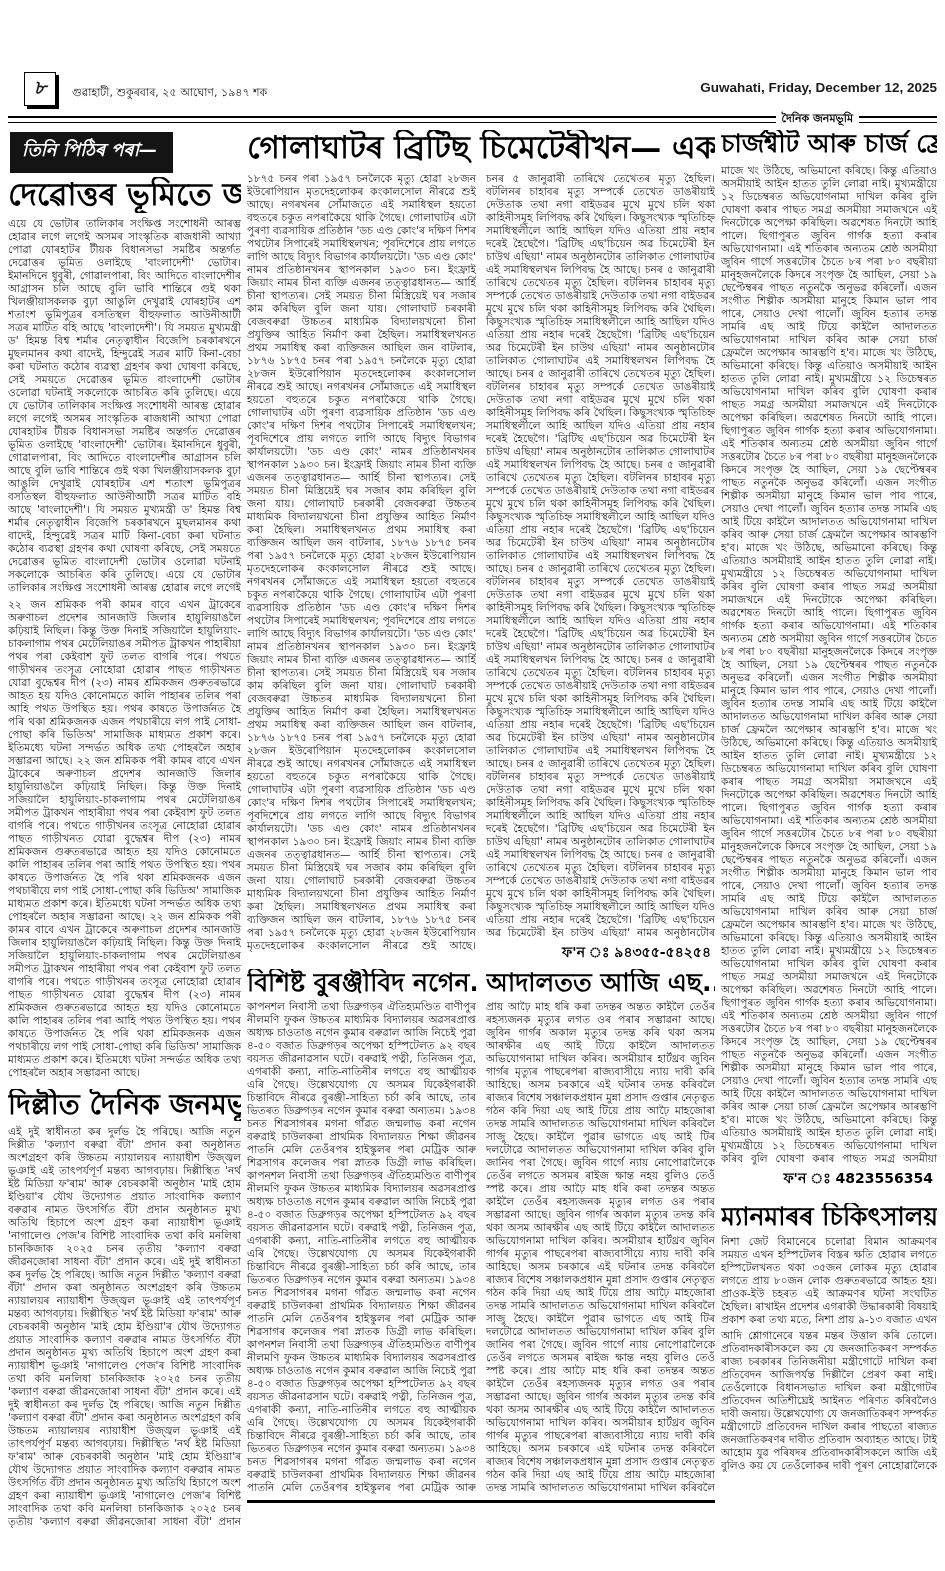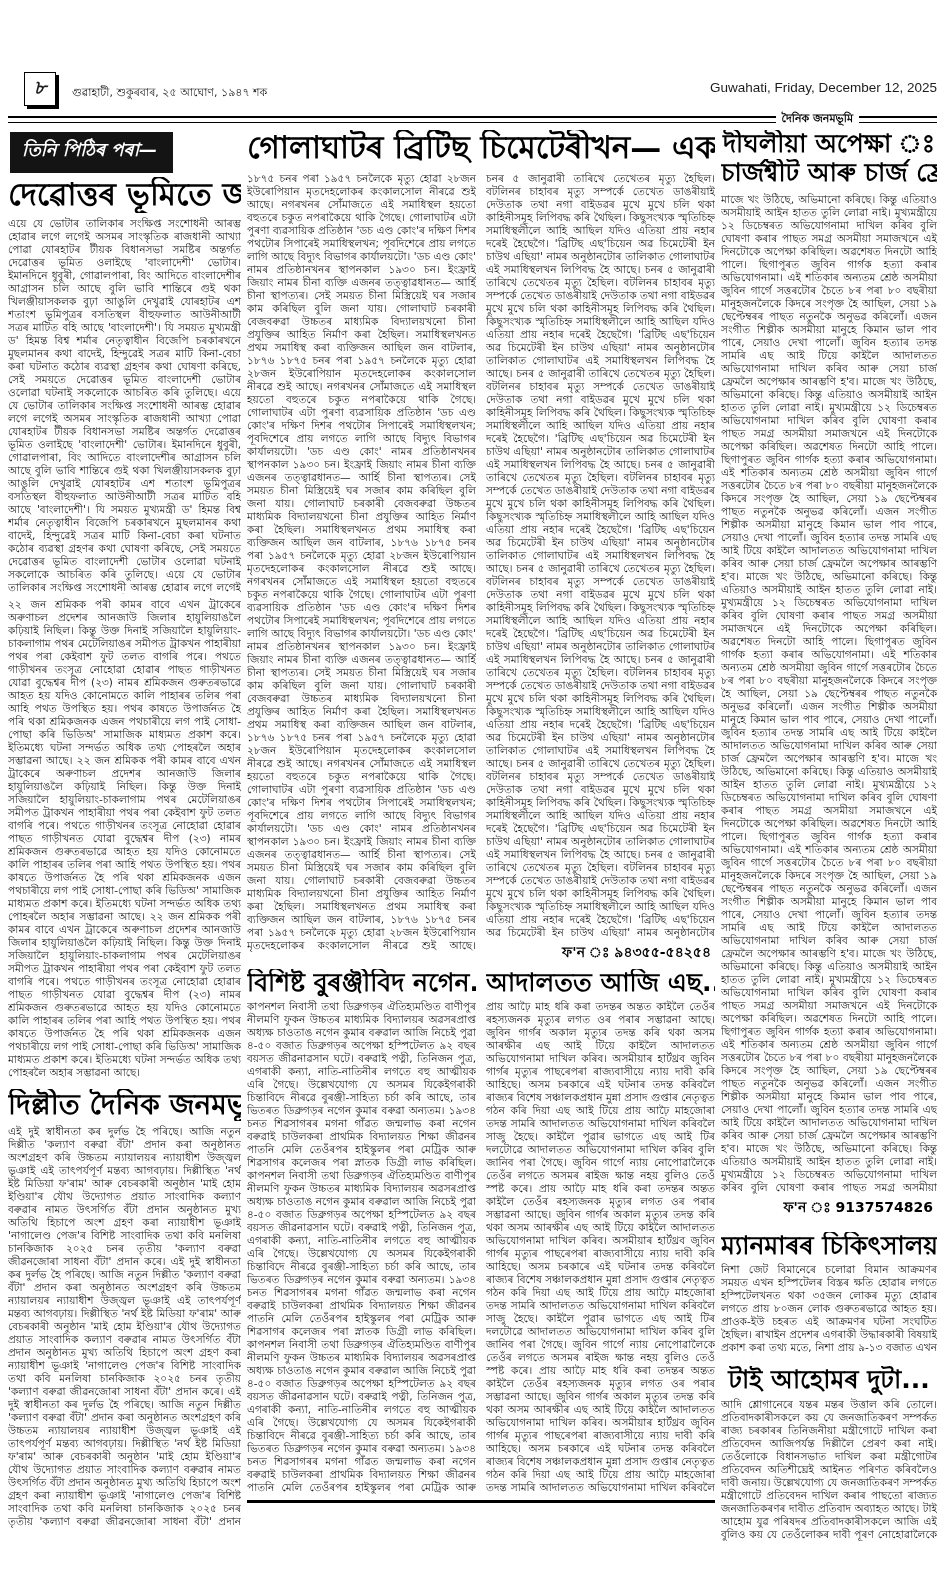--- a/index.html
+++ b/index.html
@@ -2,21 +2,21 @@
 <html><head>
 <meta charset="utf-8">
 <style>
   html,body{margin:0;padding:0}
   body{width:945px;height:1571px;background:#fff;color:#1c1c1c;
        font-family:"DejaVu Sans",sans-serif;position:relative;overflow:hidden}
   .hdr-pagenum{position:absolute;left:24px;top:72px;width:30px;height:32px;border:1px solid #000;
        box-shadow:3px 3px 0 #000;display:flex;align-items:center;justify-content:center;
        font-size:19px;font-style:italic;font-weight:bold;background:#fff}
   .hdr-date-asm{position:absolute;left:72px;top:84px;font-size:11px;font-weight:normal}
-  .hdr-date-eng{position:absolute;right:8px;top:80px;font-size:13.5px;font-weight:normal;
+  .hdr-date-eng{position:absolute;right:8px;top:80px;font-size:13.5px;font-weight:bold;
        font-family:"Liberation Sans",sans-serif}
   .ruleband{position:absolute;left:8px;top:110px;width:929px;display:flex;align-items:center;gap:6px}
   .dblrule{height:4px;border-top:2px solid #000;border-bottom:1px solid #000}
   .dblrule.long{flex:1}
   .dblrule.short{width:78px}
   .masthead{font-size:11px;font-weight:bold;white-space:nowrap;color:#000}
   .col{position:absolute;top:130px}
   .col-left{left:8px;width:233px}
   .col-mid{left:247px;width:468px}
   .col-right{left:721px;width:216px}
@@ -75,23 +75,21 @@
       </div>
       <div>
         <div class="headline h-m">আদালতত আজি এছ...</div>
         <div class="body-txt" style="height:494px;margin-top:3px">প্ৰায় আঢ়ৈ মাহ ধৰি কৰা তদন্তৰ অন্তত কাইলৈ তেওঁৰ ৰহস্যজনক মৃত্যুৰ লগত ওৰ পৰাৰ সম্ভাৱনা আছে। জুবিন গাৰ্গৰ অকাল মৃত্যুৰ তদন্ত কৰি থকা অসম আৰক্ষীৰ এছ আই টিয়ে কাইলৈ আদালতত অভিযোগনামা দাখিল কৰিব। অসমীয়াৰ হাৰ্টথ্ৰব জুবিন গাৰ্গৰ মৃত্যুৰ পাছৰেপৰা ৰাজ্যবাসীয়ে ন্যায় দাবী কৰি আহিছে। অসম চৰকাৰে এই ঘটনাৰ তদন্ত কৰিবলৈ ৰাজ্যৰ বিশেষ সঞ্চালকপ্ৰধান মুন্না প্ৰসাদ গুপ্তাৰ নেতৃত্বত গঠন কৰি দিয়া এছ আই টিয়ে প্ৰায় আঢ়ৈ মাহজোৰা তদন্ত সামৰি আদালতত অভিযোগনামা দাখিল কৰিবলৈ সাজু হৈছে। কাইলৈ পুৱাৰ ভাগতে এছ আই টিৰ দলটোৱে আদালতত অভিযোগনামা দাখিল কৰিব বুলি জানিব পৰা গৈছে। জুবিন গাৰ্গে ন্যায় নোপোৱালৈকে তেওঁৰ লগতে অসমৰ ৰাইজ ক্ষান্ত নহয় বুলিও তেওঁ স্পষ্ট কৰে। প্ৰায় আঢ়ৈ মাহ ধৰি কৰা তদন্তৰ অন্তত কাইলৈ তেওঁৰ ৰহস্যজনক মৃত্যুৰ লগত ওৰ পৰাৰ সম্ভাৱনা আছে। জুবিন গাৰ্গৰ অকাল মৃত্যুৰ তদন্ত কৰি থকা অসম আৰক্ষীৰ এছ আই টিয়ে কাইলৈ আদালতত অভিযোগনামা দাখিল কৰিব। অসমীয়াৰ হাৰ্টথ্ৰব জুবিন গাৰ্গৰ মৃত্যুৰ পাছৰেপৰা ৰাজ্যবাসীয়ে ন্যায় দাবী কৰি আহিছে। অসম চৰকাৰে এই ঘটনাৰ তদন্ত কৰিবলৈ ৰাজ্যৰ বিশেষ সঞ্চালকপ্ৰধান মুন্না প্ৰসাদ গুপ্তাৰ নেতৃত্বত গঠন কৰি দিয়া এছ আই টিয়ে প্ৰায় আঢ়ৈ মাহজোৰা তদন্ত সামৰি আদালতত অভিযোগনামা দাখিল কৰিবলৈ সাজু হৈছে। কাইলৈ পুৱাৰ ভাগতে এছ আই টিৰ দলটোৱে আদালতত অভিযোগনামা দাখিল কৰিব বুলি জানিব পৰা গৈছে। জুবিন গাৰ্গে ন্যায় নোপোৱালৈকে তেওঁৰ লগতে অসমৰ ৰাইজ ক্ষান্ত নহয় বুলিও তেওঁ স্পষ্ট কৰে। প্ৰায় আঢ়ৈ মাহ ধৰি কৰা তদন্তৰ অন্তত কাইলৈ তেওঁৰ ৰহস্যজনক মৃত্যুৰ লগত ওৰ পৰাৰ সম্ভাৱনা আছে। জুবিন গাৰ্গৰ অকাল মৃত্যুৰ তদন্ত কৰি থকা অসম আৰক্ষীৰ এছ আই টিয়ে কাইলৈ আদালতত অভিযোগনামা দাখিল কৰিব। অসমীয়াৰ হাৰ্টথ্ৰব জুবিন গাৰ্গৰ মৃত্যুৰ পাছৰেপৰা ৰাজ্যবাসীয়ে ন্যায় দাবী কৰি আহিছে। অসম চৰকাৰে এই ঘটনাৰ তদন্ত কৰিবলৈ ৰাজ্যৰ বিশেষ সঞ্চালকপ্ৰধান মুন্না প্ৰসাদ গুপ্তাৰ নেতৃত্বত গঠন কৰি দিয়া এছ আই টিয়ে প্ৰায় আঢ়ৈ মাহজোৰা তদন্ত সামৰি আদালতত অভিযোগনামা দাখিল কৰিবলৈ সাজু হৈছে। কাইলৈ পুৱাৰ ভাগতে এছ আই টিৰ দলটোৱে আদালতত অভিযোগনামা দাখিল কৰিব বুলি জানিব পৰা গৈছে। জুবিন গাৰ্গে ন্যায় নোপোৱালৈকে তেওঁৰ লগতে অসমৰ ৰাইজ ক্ষান্ত নহয় বুলিও তেওঁ স্পষ্ট কৰে।</div>
       </div>
     </div>
     <div class="midrule"></div>
   </div>
 
   <div class="col col-right">
-    <div class="headline h-m">দীঘলীয়া অপেক্ষা ঃ</div>
     <div class="headline h-m">চাৰ্জশ্বীট আৰু চাৰ্জ ফ্ৰেম</div>
     <div class="body-txt" style="height:1001px;margin-top:5px">মাজে খং উঠিছে, অভিমানো কৰিছে। কিন্তু এতিয়াও অসমীয়াই আইন হাতত তুলি লোৱা নাই। মুখ্যমন্ত্ৰীয়ে ১২ ডিচেম্বৰত অভিযোগনামা দাখিল কৰিব বুলি ঘোষণা কৰাৰ পাছত সমগ্ৰ অসমীয়া সমাজখনে এই দিনটোকে অপেক্ষা কৰিছিল। অৱশেষত দিনটো আহি পালে। ছিগাপুৰত জুবিন গাৰ্গক হত্যা কৰাৰ অভিযোগনামা। এই শতিকাৰ অন্যতম শ্ৰেষ্ঠ অসমীয়া জুবিন গাৰ্গে সত্তৰটোৰ চৈতে ৮ৰ পৰা ৮০ বছৰীয়া মানুহজনলৈকে কিদৰে সংপৃক্ত হৈ আছিল, সেয়া ১৯ ছেপ্টেম্বৰৰ পাছত নতুনকৈ অনুভৱ কৰিলোঁ। এজন সংগীত শিল্পীক অসমীয়া মানুহে কিমান ভাল পাব পাৰে, সেয়াও দেখা পালোঁ। জুবিন হত্যাৰ তদন্ত সামৰি এছ আই টিয়ে কাইলৈ আদালতত অভিযোগনামা দাখিল কৰিব আৰু সেয়া চাৰ্জ ফ্ৰেমলৈ অপেক্ষাৰ আৰম্ভণি হ'ব। মাজে খং উঠিছে, অভিমানো কৰিছে। কিন্তু এতিয়াও অসমীয়াই আইন হাতত তুলি লোৱা নাই। মুখ্যমন্ত্ৰীয়ে ১২ ডিচেম্বৰত অভিযোগনামা দাখিল কৰিব বুলি ঘোষণা কৰাৰ পাছত সমগ্ৰ অসমীয়া সমাজখনে এই দিনটোকে অপেক্ষা কৰিছিল। অৱশেষত দিনটো আহি পালে। ছিগাপুৰত জুবিন গাৰ্গক হত্যা কৰাৰ অভিযোগনামা। এই শতিকাৰ অন্যতম শ্ৰেষ্ঠ অসমীয়া জুবিন গাৰ্গে সত্তৰটোৰ চৈতে ৮ৰ পৰা ৮০ বছৰীয়া মানুহজনলৈকে কিদৰে সংপৃক্ত হৈ আছিল, সেয়া ১৯ ছেপ্টেম্বৰৰ পাছত নতুনকৈ অনুভৱ কৰিলোঁ। এজন সংগীত শিল্পীক অসমীয়া মানুহে কিমান ভাল পাব পাৰে, সেয়াও দেখা পালোঁ। জুবিন হত্যাৰ তদন্ত সামৰি এছ আই টিয়ে কাইলৈ আদালতত অভিযোগনামা দাখিল কৰিব আৰু সেয়া চাৰ্জ ফ্ৰেমলৈ অপেক্ষাৰ আৰম্ভণি হ'ব। মাজে খং উঠিছে, অভিমানো কৰিছে। কিন্তু এতিয়াও অসমীয়াই আইন হাতত তুলি লোৱা নাই। মুখ্যমন্ত্ৰীয়ে ১২ ডিচেম্বৰত অভিযোগনামা দাখিল কৰিব বুলি ঘোষণা কৰাৰ পাছত সমগ্ৰ অসমীয়া সমাজখনে এই দিনটোকে অপেক্ষা কৰিছিল। অৱশেষত দিনটো আহি পালে। ছিগাপুৰত জুবিন গাৰ্গক হত্যা কৰাৰ অভিযোগনামা। এই শতিকাৰ অন্যতম শ্ৰেষ্ঠ অসমীয়া জুবিন গাৰ্গে সত্তৰটোৰ চৈতে ৮ৰ পৰা ৮০ বছৰীয়া মানুহজনলৈকে কিদৰে সংপৃক্ত হৈ আছিল, সেয়া ১৯ ছেপ্টেম্বৰৰ পাছত নতুনকৈ অনুভৱ কৰিলোঁ। এজন সংগীত শিল্পীক অসমীয়া মানুহে কিমান ভাল পাব পাৰে, সেয়াও দেখা পালোঁ। জুবিন হত্যাৰ তদন্ত সামৰি এছ আই টিয়ে কাইলৈ আদালতত অভিযোগনামা দাখিল কৰিব আৰু সেয়া চাৰ্জ ফ্ৰেমলৈ অপেক্ষাৰ আৰম্ভণি হ'ব। মাজে খং উঠিছে, অভিমানো কৰিছে। কিন্তু এতিয়াও অসমীয়াই আইন হাতত তুলি লোৱা নাই। মুখ্যমন্ত্ৰীয়ে ১২ ডিচেম্বৰত অভিযোগনামা দাখিল কৰিব বুলি ঘোষণা কৰাৰ পাছত সমগ্ৰ অসমীয়া সমাজখনে এই দিনটোকে অপেক্ষা কৰিছিল। অৱশেষত দিনটো আহি পালে। ছিগাপুৰত জুবিন গাৰ্গক হত্যা কৰাৰ অভিযোগনামা। এই শতিকাৰ অন্যতম শ্ৰেষ্ঠ অসমীয়া জুবিন গাৰ্গে সত্তৰটোৰ চৈতে ৮ৰ পৰা ৮০ বছৰীয়া মানুহজনলৈকে কিদৰে সংপৃক্ত হৈ আছিল, সেয়া ১৯ ছেপ্টেম্বৰৰ পাছত নতুনকৈ অনুভৱ কৰিলোঁ। এজন সংগীত শিল্পীক অসমীয়া মানুহে কিমান ভাল পাব পাৰে, সেয়াও দেখা পালোঁ। জুবিন হত্যাৰ তদন্ত সামৰি এছ আই টিয়ে কাইলৈ আদালতত অভিযোগনামা দাখিল কৰিব আৰু সেয়া চাৰ্জ ফ্ৰেমলৈ অপেক্ষাৰ আৰম্ভণি হ'ব। মাজে খং উঠিছে, অভিমানো কৰিছে। কিন্তু এতিয়াও অসমীয়াই আইন হাতত তুলি লোৱা নাই। মুখ্যমন্ত্ৰীয়ে ১২ ডিচেম্বৰত অভিযোগনামা দাখিল কৰিব বুলি ঘোষণা কৰাৰ পাছত সমগ্ৰ অসমীয়া সমাজখনে এই দিনটোকে অপেক্ষা কৰিছিল। অৱশেষত দিনটো আহি পালে। ছিগাপুৰত জুবিন গাৰ্গক হত্যা কৰাৰ অভিযোগনামা। এই শতিকাৰ অন্যতম শ্ৰেষ্ঠ অসমীয়া জুবিন গাৰ্গে সত্তৰটোৰ চৈতে ৮ৰ পৰা ৮০ বছৰীয়া মানুহজনলৈকে কিদৰে সংপৃক্ত হৈ আছিল, সেয়া ১৯ ছেপ্টেম্বৰৰ পাছত নতুনকৈ অনুভৱ কৰিলোঁ। এজন সংগীত শিল্পীক অসমীয়া মানুহে কিমান ভাল পাব পাৰে, সেয়াও দেখা পালোঁ। জুবিন হত্যাৰ তদন্ত সামৰি এছ আই টিয়ে কাইলৈ আদালতত অভিযোগনামা দাখিল কৰিব আৰু সেয়া চাৰ্জ ফ্ৰেমলৈ অপেক্ষাৰ আৰম্ভণি হ'ব। মাজে খং উঠিছে, অভিমানো কৰিছে। কিন্তু এতিয়াও অসমীয়াই আইন হাতত তুলি লোৱা নাই। মুখ্যমন্ত্ৰীয়ে ১২ ডিচেম্বৰত অভিযোগনামা দাখিল কৰিব বুলি ঘোষণা কৰাৰ পাছত সমগ্ৰ অসমীয়া সমাজখনে এই দিনটোকে অপেক্ষা কৰিছিল। অৱশেষত দিনটো আহি পালে। ছিগাপুৰত জুবিন গাৰ্গক হত্যা কৰাৰ অভিযোগনামা। এই শতিকাৰ অন্যতম শ্ৰেষ্ঠ অসমীয়া জুবিন গাৰ্গে সত্তৰটোৰ চৈতে ৮ৰ পৰা ৮০ বছৰীয়া মানুহজনলৈকে কিদৰে সংপৃক্ত হৈ আছিল, সেয়া ১৯ ছেপ্টেম্বৰৰ পাছত নতুনকৈ অনুভৱ কৰিলোঁ। এজন সংগীত শিল্পীক অসমীয়া মানুহে কিমান ভাল পাব পাৰে, সেয়াও দেখা পালোঁ। জুবিন হত্যাৰ তদন্ত সামৰি এছ আই টিয়ে কাইলৈ আদালতত অভিযোগনামা দাখিল কৰিব আৰু সেয়া চাৰ্জ ফ্ৰেমলৈ অপেক্ষাৰ আৰম্ভণি হ'ব।</div>
-    <div class="phone">ফ'ন ঃ 9137574826</div>
+    <div class="phone">ফ'ন ঃ 4823556354</div>
     <div class="headline h-m" style="margin-top:12px">ম্যানমাৰৰ চিকিৎসালয়ত...</div>
     <div class="body-txt" style="height:91px;margin-top:3px">নিশা জেট বিমানেৰে চলোৱা বিমান আক্ৰমণৰ সময়ত এখন হস্পিটেলৰ বিস্তৰ ক্ষতি হোৱাৰ লগতে হস্পিটেলখনত থকা ৩৫জন লোকৰ মৃত্যু হোৱাৰ লগতে প্ৰায় ৮০জন লোক গুৰুতৰভাৱে আহত হয়। প্ৰাওক-ইউ চহৰত এই আক্ৰমণৰ ঘটনা সংঘটিত হৈছিল। ৰাখাইন প্ৰদেশৰ এগৰাকী উদ্ধাৰকাৰী বিষয়াই প্ৰকাশ কৰা তথ্য মতে, নিশা প্ৰায় ৯-১৩ বজাত এখন জেট যুঁজাৰু বিমানে হস্পিটেলখনক উদ্দেশ্যি দুটা বোমা নিক্ষেপ কৰিছিল।</div>
-    <div class="headline h-m" style="margin-top:12px">টাই আহোমৰ দুটা...</div>
     <div class="body-txt" style="height:143px;margin-top:3px">আদি শ্লোগানেৰে যন্তৰ মন্তৰ উত্তাল কৰি তোলে। প্ৰতিবাদকাৰীসকলে কয় যে জনজাতিকৰণ সম্পৰ্কত ৰাজ্য চৰকাৰৰ তিনিজনীয়া মন্ত্ৰীগোটে দাখিল কৰা প্ৰতিবেদন আজিপৰ্যন্ত দিল্লীলৈ প্ৰেৰণ কৰা নাই। তেওঁলোকে বিধানসভাত দাখিল কৰা মন্ত্ৰীগোটৰ প্ৰতিবেদন অতিশীঘ্ৰেই আইনত পৰিণত কৰিবলৈও দাবী জনায়। উল্লেখযোগ্য যে জনজাতিকৰণ সম্পৰ্কত মন্ত্ৰীগোটে প্ৰতিবেদন দাখিল কৰাৰ পাছতো ৰাজ্যত জনজাতিকৰণৰ দাবীত প্ৰতিবাদ অব্যাহত আছে। টাই আহোম যুৱ পৰিষদৰ প্ৰতিবাদকাৰীসকলে আজি এই বুলিও কয় যে তেওঁলোকৰ দাবী পূৰণ নোহোৱালৈকে আন্দোলন চলি থাকিব। আদি শ্লোগানেৰে যন্তৰ মন্তৰ উত্তাল কৰি তোলে। প্ৰতিবাদকাৰীসকলে কয় যে জনজাতিকৰণ সম্পৰ্কত ৰাজ্য চৰকাৰৰ তিনিজনীয়া মন্ত্ৰীগোটে দাখিল কৰা প্ৰতিবেদন আজিপৰ্যন্ত দিল্লীলৈ প্ৰেৰণ কৰা নাই। তেওঁলোকে বিধানসভাত দাখিল কৰা মন্ত্ৰীগোটৰ প্ৰতিবেদন অতিশীঘ্ৰেই আইনত পৰিণত কৰিবলৈও দাবী জনায়। উল্লেখযোগ্য যে জনজাতিকৰণ সম্পৰ্কত মন্ত্ৰীগোটে প্ৰতিবেদন দাখিল কৰাৰ পাছতো ৰাজ্যত জনজাতিকৰণৰ দাবীত প্ৰতিবাদ অব্যাহত আছে। টাই আহোম যুৱ পৰিষদৰ প্ৰতিবাদকাৰীসকলে আজি এই বুলিও কয় যে তেওঁলোকৰ দাবী পূৰণ নোহোৱালৈকে আন্দোলন চলি থাকিব।</div>
   </div>
 
 </div>
 
 </body></html>

